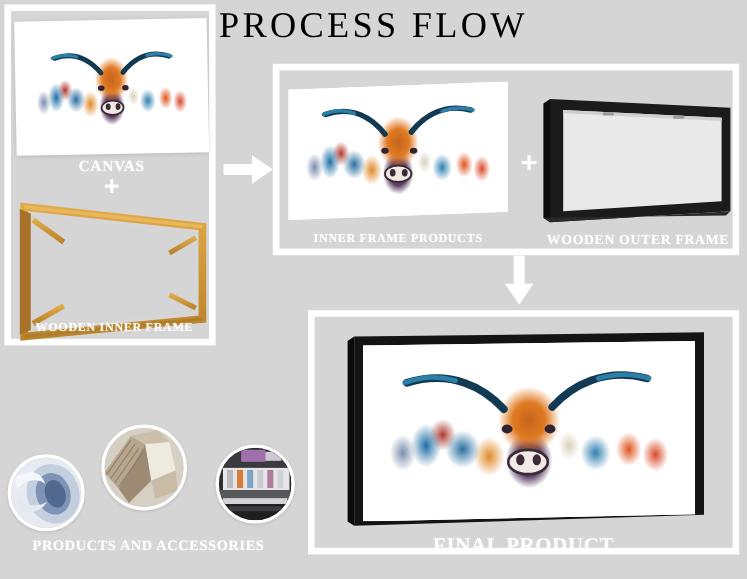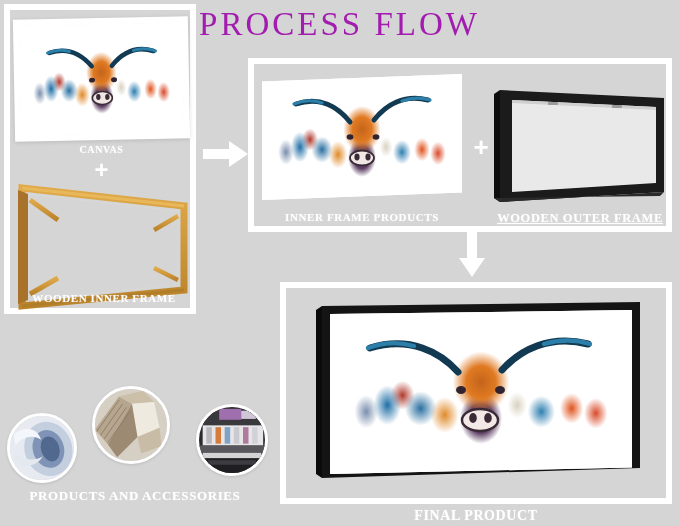--- a/index.html
+++ b/index.html
@@ -24,21 +24,21 @@
     text-align:center;
     white-space:nowrap;
     text-shadow:0 0 2px rgba(255,255,255,.35);
   }
 
   
   .title{
     position:absolute;
     left:0;top:6px;width:679px;
     text-align:center;
-    color:#a21caf;
+    color:#000000;
     font-family:"Liberation Serif", serif;
     font-size:33px;
     letter-spacing:3px;
     font-weight:400;
   }
 
   
   .art{position:absolute;overflow:hidden;background:#fbfbfb;}
 
   
@@ -93,21 +93,21 @@
         <path d="M136 28 C 128 25, 120 25, 114 27" stroke="#2b7fa8" stroke-width="3" fill="none" stroke-linecap="round"></path>
         <ellipse cx="82" cy="74" rx="10" ry="6.5" fill="#f0e6e4" stroke="#3a2a36" stroke-width="1.6"></ellipse>
         <ellipse cx="78" cy="73" rx="2.2" ry="3" fill="#3a2a36"></ellipse>
         <ellipse cx="87" cy="73" rx="2.2" ry="3" fill="#3a2a36"></ellipse>
         <ellipse cx="72" cy="56" rx="3" ry="2.4" fill="#2f2430"></ellipse>
         <ellipse cx="94" cy="56" rx="3" ry="2.4" fill="#2f2430"></ellipse>
       </svg>
     </div>
   </div>
 
-  <div class="caption" style="left:14px;top:144px;width:175px;font-size:10px;">CANVAS</div>
+  <div class="caption" style="left:14px;top:144px;width:175px;font-size:14px;">CANVAS</div>
 
   <div class="plus" style="left:14px;top:158px;width:175px;text-align:center;font-size:24px;">+</div>
 
   <div style="position:absolute;left:12px;top:178px;width:184px;height:138px;">
     <svg viewBox="0 0 184 138" style="width:100%;height:100%;">
       <defs>
         <linearGradient id="wd" x1="0" y1="0" x2="0" y2="1">
           <stop offset="0%" stop-color="#e0aa4a"></stop>
             <stop offset="100%" stop-color="#bb832a"></stop>
         </linearGradient>
@@ -176,21 +176,21 @@
       <polygon points="2,10 8,6 8,118 2,114" fill="#0d0d0d"></polygon>
       <polygon points="2,114 8,118 172,108 168,112" fill="#2a2a2a"></polygon>
 
       <polygon points="20,16 164,23 164,26 20,19" fill="#cfcfcf"></polygon>
 
       <rect x="56" y="18" width="10" height="3" rx="1" fill="#9a9a9a"></rect>
       <rect x="120" y="21" width="10" height="3" rx="1" fill="#9a9a9a"></rect>
     </svg>
   </div>
 
-  <div class="caption" style="left:484px;top:211px;width:192px;font-size:12.5px;text-decoration:underline;">WOODEN OUTER FRAME</div>
+  <div class="caption" style="left:484px;top:211px;width:192px;font-size:12.5px;">WOODEN OUTER FRAME</div>
 
   <div class="arrow-down" style="left:457px;top:232px;width:30px;height:46px;">
     <svg viewBox="0 0 30 46" style="width:100%;height:100%;">
       <polygon points="10,0 20,0 20,26 28,26 15,45 2,26 10,26" fill="#ffffff"></polygon>
     </svg>
   </div>
 
   <div class="panel" style="left:280px;top:282px;width:392px;height:222px;"></div>
 
   <div style="position:absolute;left:314px;top:296px;width:330px;height:190px;">
@@ -208,21 +208,21 @@
         <path d="M260 34 C 244 29, 228 30, 214 34" stroke="#2b7fa8" stroke-width="4.4" fill="none" stroke-linecap="round"></path>
         <ellipse cx="150" cy="110" rx="18" ry="11" fill="#f2e8e6" stroke="#3a2a36" stroke-width="2.4"></ellipse>
         <ellipse cx="143" cy="108" rx="3.8" ry="5" fill="#3a2a36"></ellipse>
         <ellipse cx="158" cy="108" rx="3.8" ry="5" fill="#3a2a36"></ellipse>
         <ellipse cx="131" cy="80" rx="5" ry="4" fill="#2f2430"></ellipse>
         <ellipse cx="170" cy="80" rx="5" ry="4" fill="#2f2430"></ellipse>
       </svg>
     </div>
   </div>
 
-  <div class="caption" style="left:300px;top:508px;width:352px;font-size:14px;">FINAL PRODUCT</div>
+  <div class="caption" style="left:300px;top:486px;width:352px;font-size:19px;">FINAL PRODUCT</div>
 
   <div class="circ" style="left:7px;top:413px;width:70px;height:70px;">
     <svg viewBox="0 0 70 70" style="width:100%;height:100%;">
       <rect width="70" height="70" fill="#e7ebf1"></rect>
       <ellipse cx="42" cy="36" rx="26" ry="30" fill="#c3cede" transform="rotate(-18 42 36)"></ellipse>
       <ellipse cx="42" cy="36" rx="17" ry="21" fill="#7e93b5" transform="rotate(-18 42 36)"></ellipse>
       <ellipse cx="44" cy="36" rx="10" ry="14" fill="#51688f" transform="rotate(-18 44 36)"></ellipse>
       <path d="M4 20 C 18 10, 30 14, 34 26 C 26 20, 14 22, 6 32 Z" fill="#f3f6fa"></path>
       <path d="M6 50 C 18 58, 30 54, 36 44 C 26 50, 14 48, 8 40 Z" fill="#e4e9f0"></path>
     </svg>

